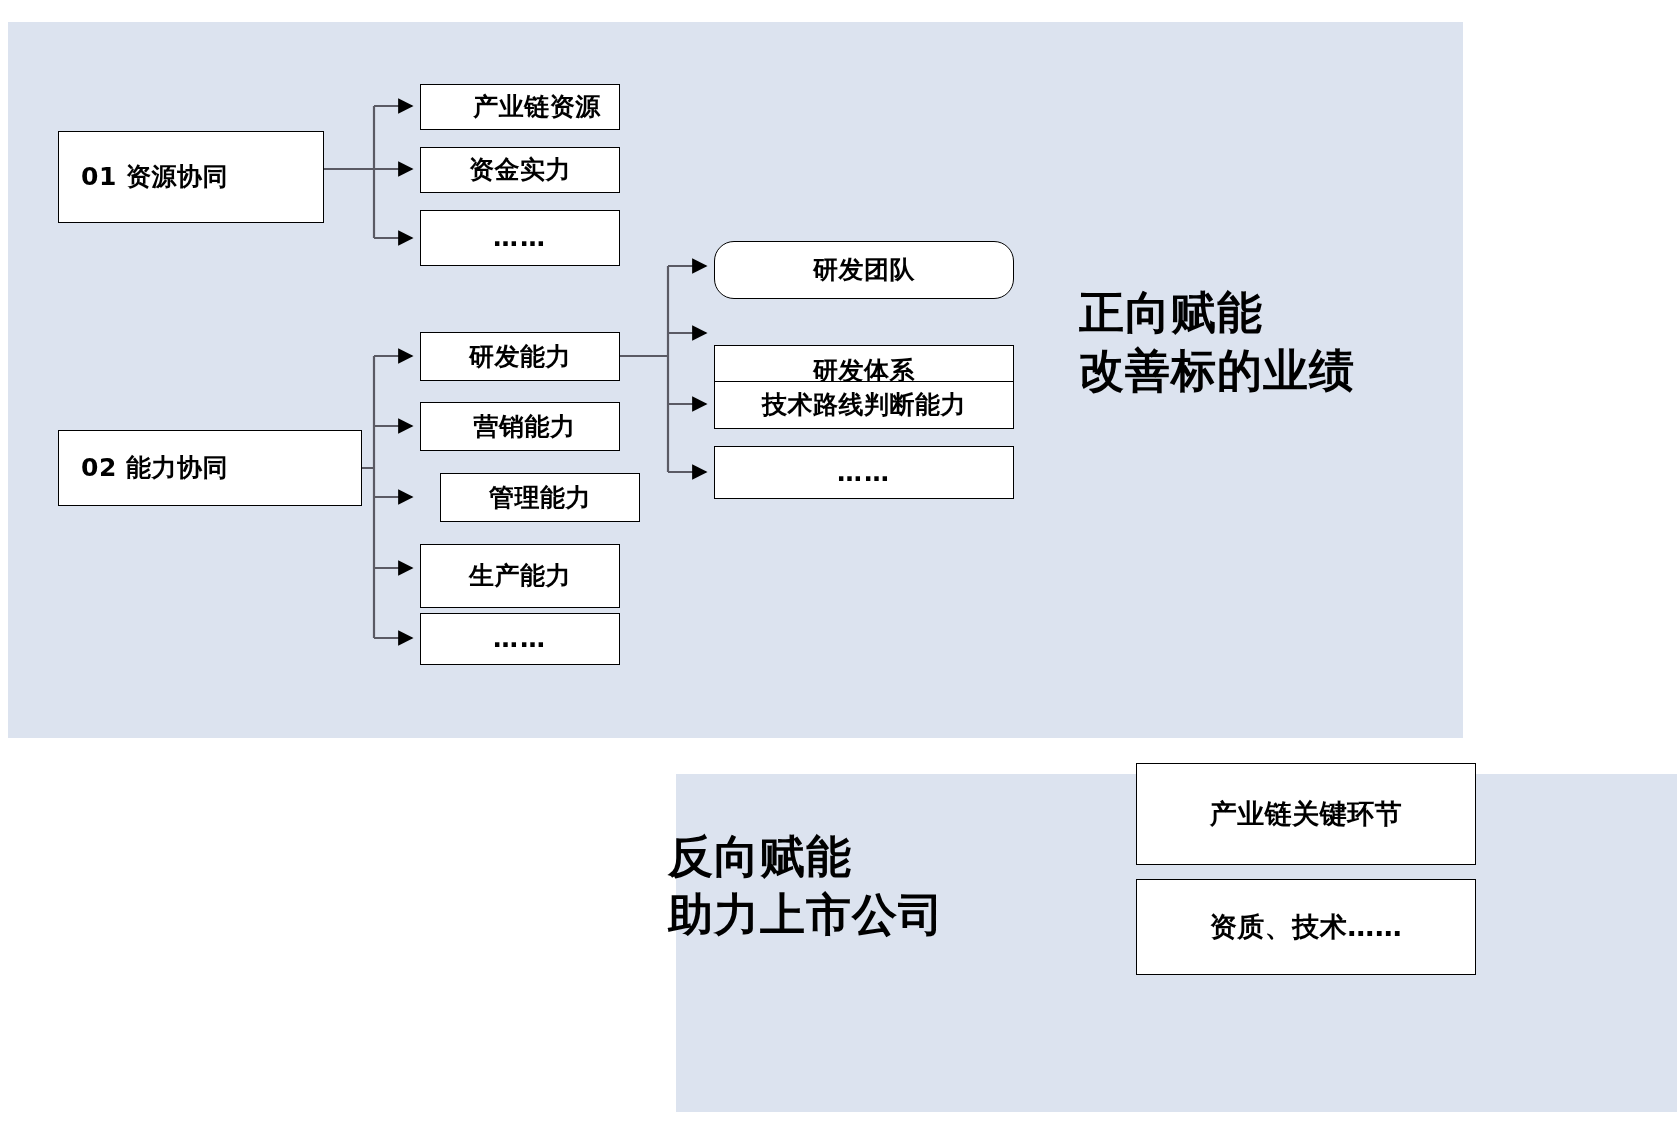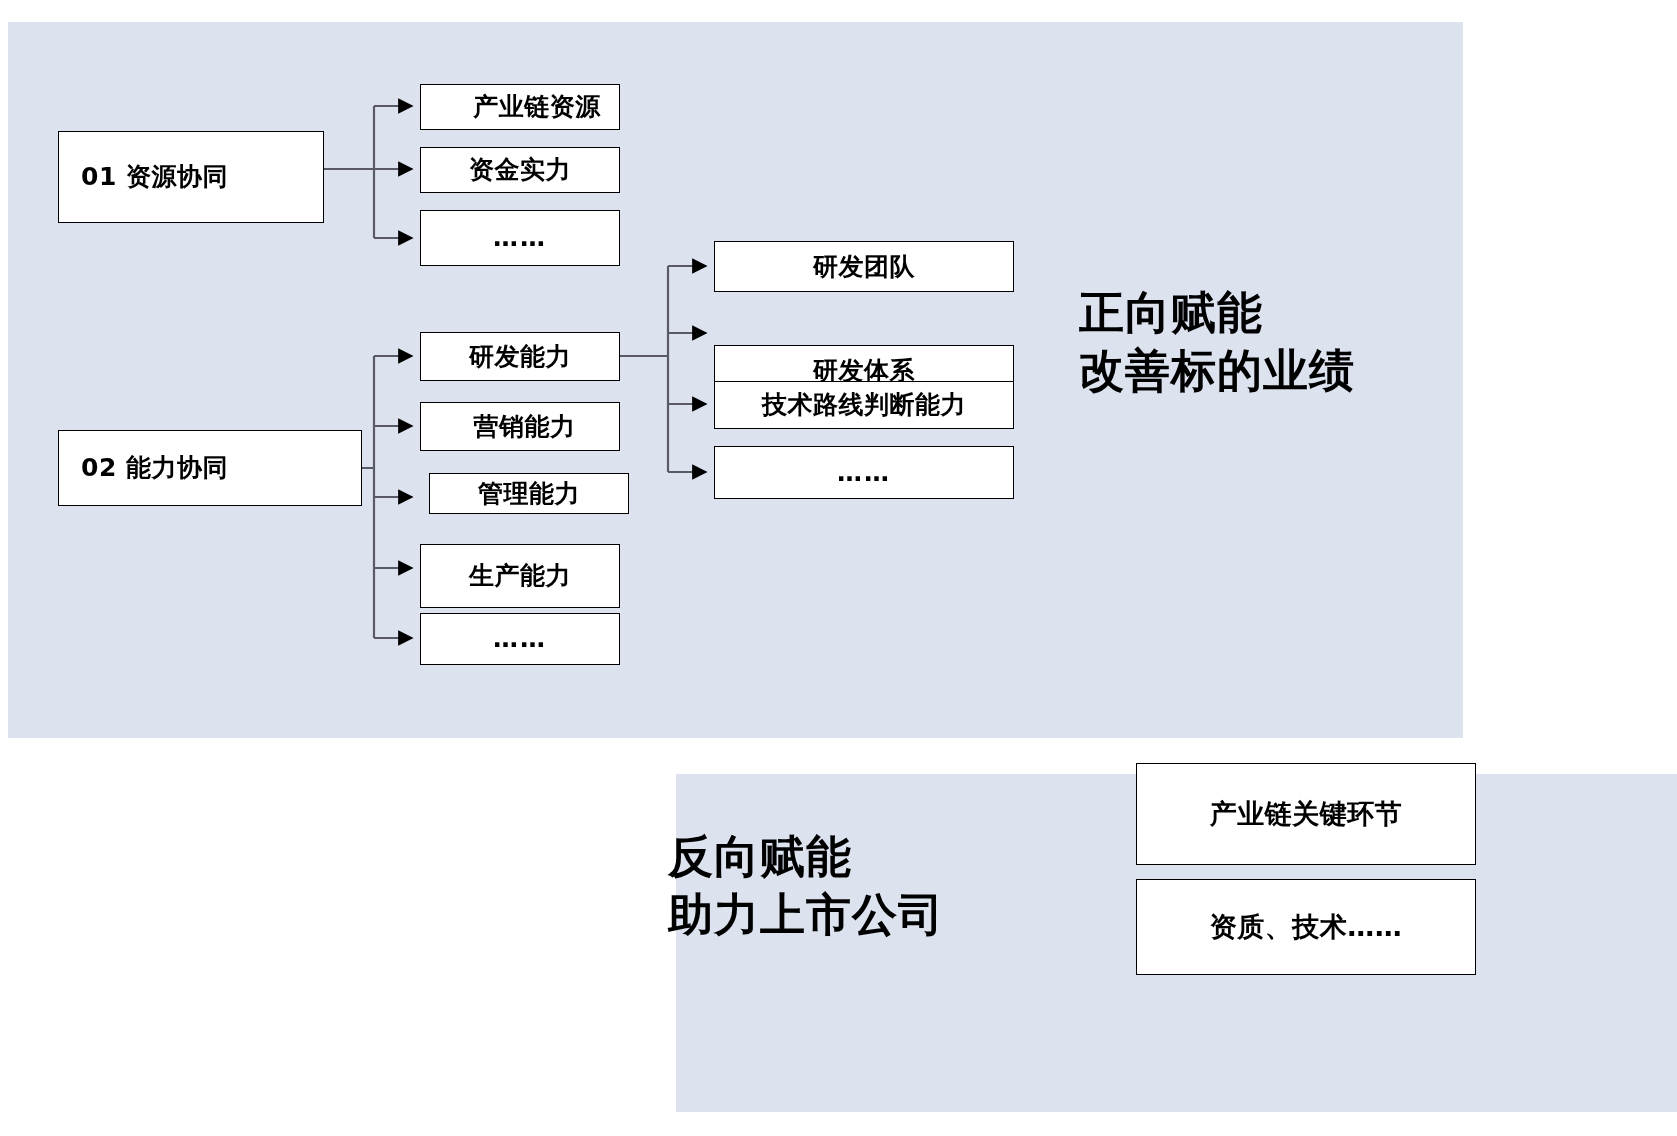--- a/index.html
+++ b/index.html
@@ -133,31 +133,31 @@
   <div class="node node-l2" style="left:420px; top:210px; width:200px; height:56px;">
     <span class="dots">……</span>
   </div>
 
   <div class="node node-l2" style="left:420px; top:332px; width:200px; height:49px;">
     <span>研发能力</span>
   </div>
   <div class="node node-l2" style="left:420px; top:402px; width:200px; height:49px;padding-left:9px;">
     <span>营销能力</span>
   </div>
-  <div class="node node-l2" style="left:429px; top:473px; width:200px; height:41px;">
+  <div class="node node-l2" style="left:440px; top:473px; width:200px; height:49px;">
     <span>管理能力</span>
   </div>
   <div class="node node-l2" style="left:420px; top:544px; width:200px; height:64px;">
     <span>生产能力</span>
   </div>
   <div class="node node-l2" style="left:420px; top:613px; width:200px; height:52px;">
     <span class="dots">……</span>
   </div>
 
-  <div class="node node-l3" style="left:714px; top:241px; width:300px; height:51px;">
+  <div class="node node-l3" style="left:714px; top:241px; width:300px; height:58px;border-radius:20px;">
     <span>研发团队</span>
   </div>
   <div class="node node-l3" style="left:714px; top:309px; width:300px; height:51px;margin-top:36px;">
     <span>研发体系</span>
   </div>
   <div class="node node-l3" style="left:714px; top:381px; width:300px; height:48px;">
     <span>技术路线判断能力</span>
   </div>
   <div class="node node-l3" style="left:714px; top:446px; width:300px; height:53px;">
     <span class="dots">……</span>

